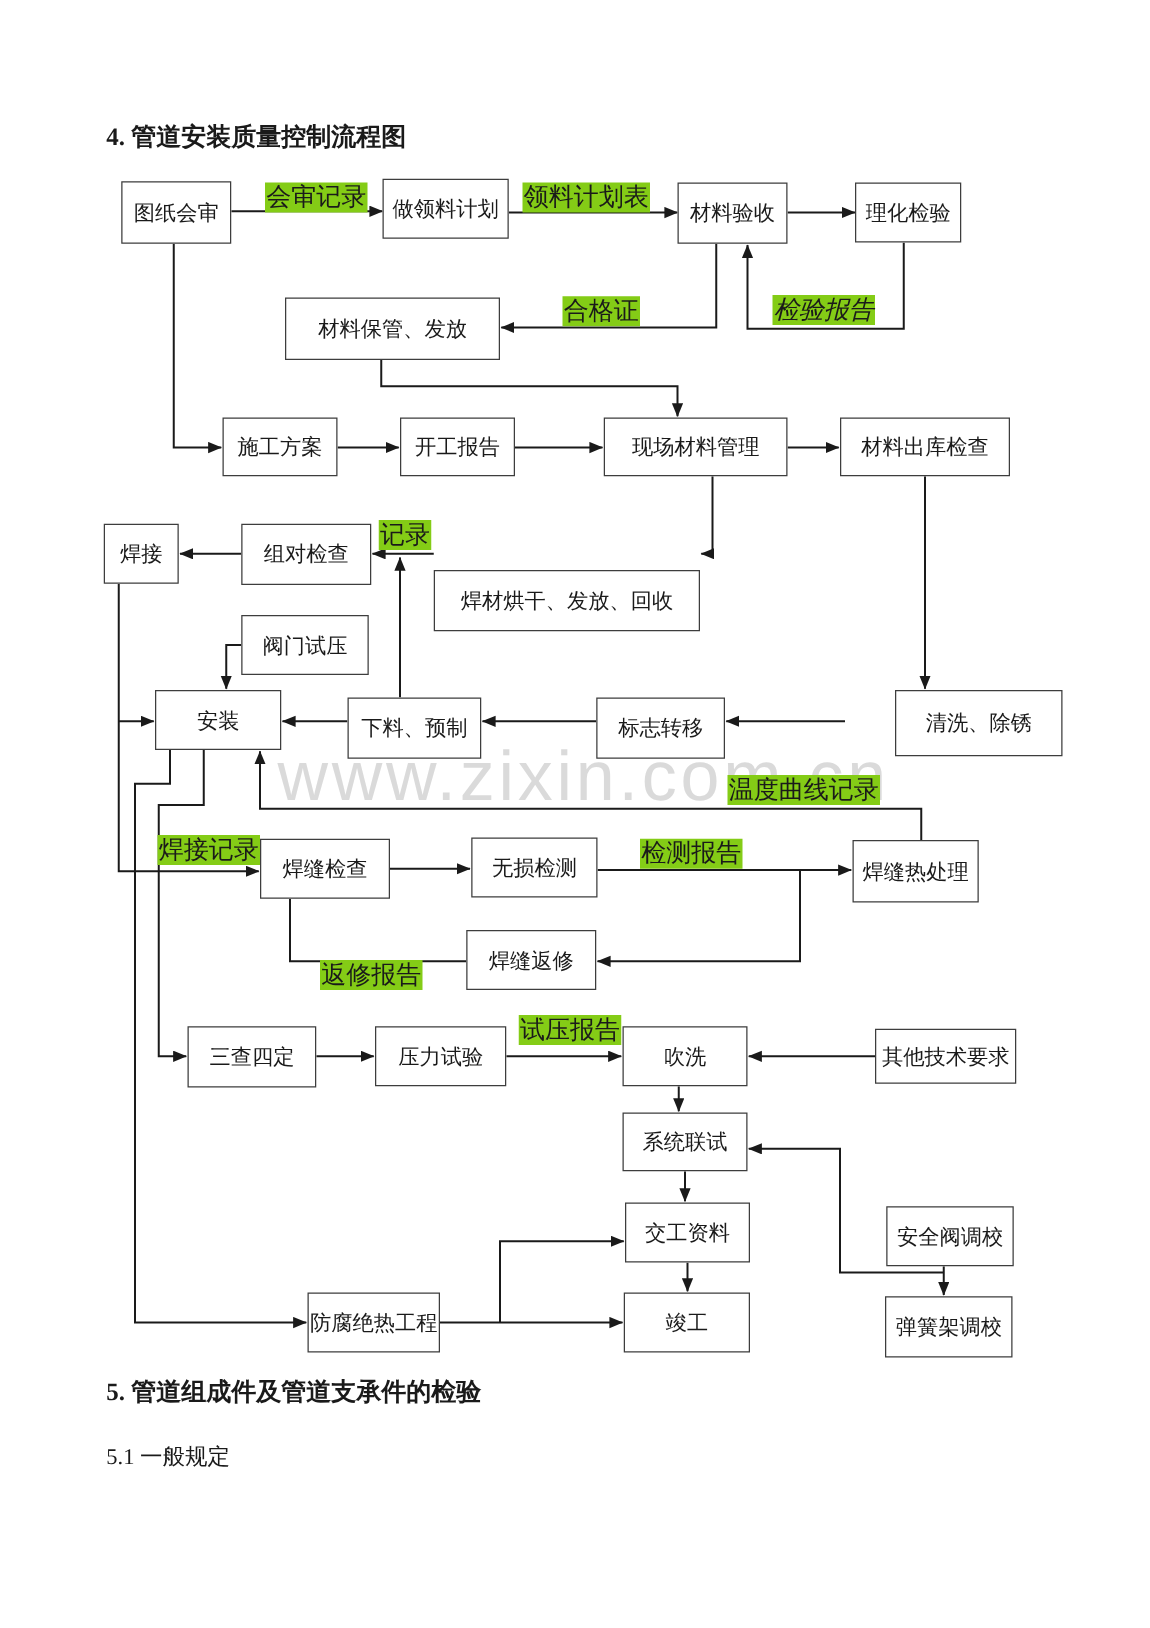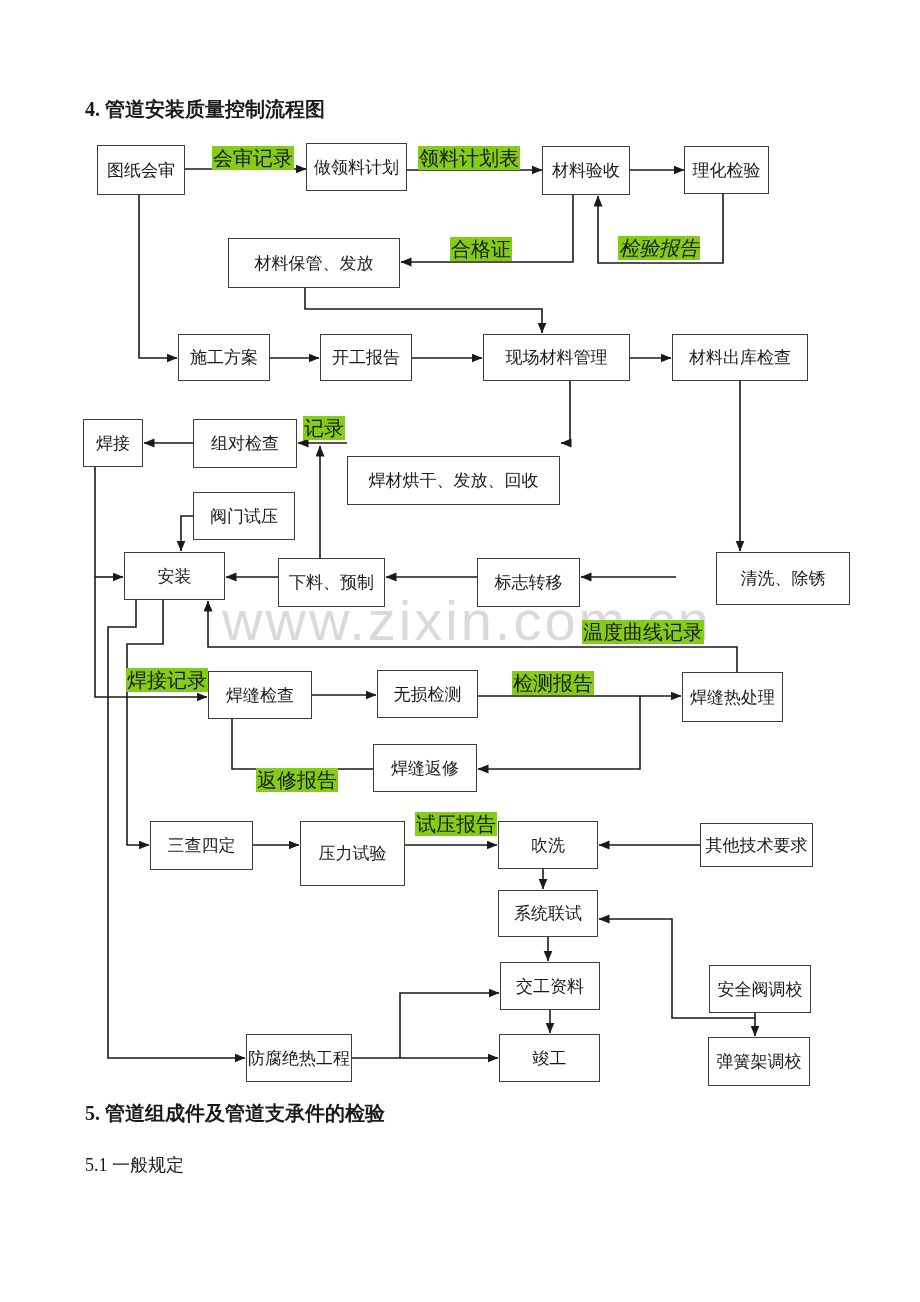--- a/index.html
+++ b/index.html
@@ -84,21 +84,21 @@
       <div class="node" style="left: 193px; top: 492px; width: 102px; height: 48px;">阀门试压</div>
       <div class="node" style="left: 124px; top: 552px; width: 101px; height: 48px;">安装</div>
       <div class="node" style="left: 278px; top: 558px; width: 107px; height: 49px;">下料、预制</div>
       <div class="node" style="left: 477px; top: 558px; width: 103px; height: 49px;">标志转移</div>
       <div class="node" style="left: 676px; top: 552px; width: 134px; height: 53px; margin-left: 40px;">清洗、除锈</div>
       <div class="node" style="left: 208px; top: 671px; width: 104px; height: 48px;">焊缝检查</div>
       <div class="node" style="left: 377px; top: 670px; width: 101px; height: 48px;">无损检测</div>
       <div class="node" style="left: 682px; top: 672px; width: 101px; height: 50px;">焊缝热处理</div>
       <div class="node" style="left: 373px; top: 744px; width: 104px; height: 48px;">焊缝返修</div>
       <div class="node" style="left: 150px; top: 821px; width: 103px; height: 49px;">三查四定</div>
-      <div class="node" style="left: 300px; top: 821px; width: 105px; height: 65px;">压力试验</div>
+      <div class="node" style="left: 300px; top: 821px; width: 105px; height: 48px;">压力试验</div>
       <div class="node" style="left: 498px; top: 821px; width: 100px; height: 48px;">吹洗</div>
       <div class="node" style="left: 700px; top: 823px; width: 113px; height: 44px;">其他技术要求</div>
       <div class="node" style="left: 498px; top: 890px; width: 100px; height: 47px;">系统联试</div>
       <div class="node" style="left: 500px; top: 962px; width: 100px; height: 48px;">交工资料</div>
       <div class="node" style="left: 709px; top: 965px; width: 102px; height: 48px;">安全阀调校</div>
       <div class="node" style="left: 499px; top: 1034px; width: 101px; height: 48px;">竣工</div>
       <div class="node" style="left: 246px; top: 1034px; width: 106px; height: 48px;">防腐绝热工程</div>
       <div class="node" style="left: 708px; top: 1037px; width: 102px; height: 49px;">弹簧架调校</div>
     </div>
   <div id="labels">

